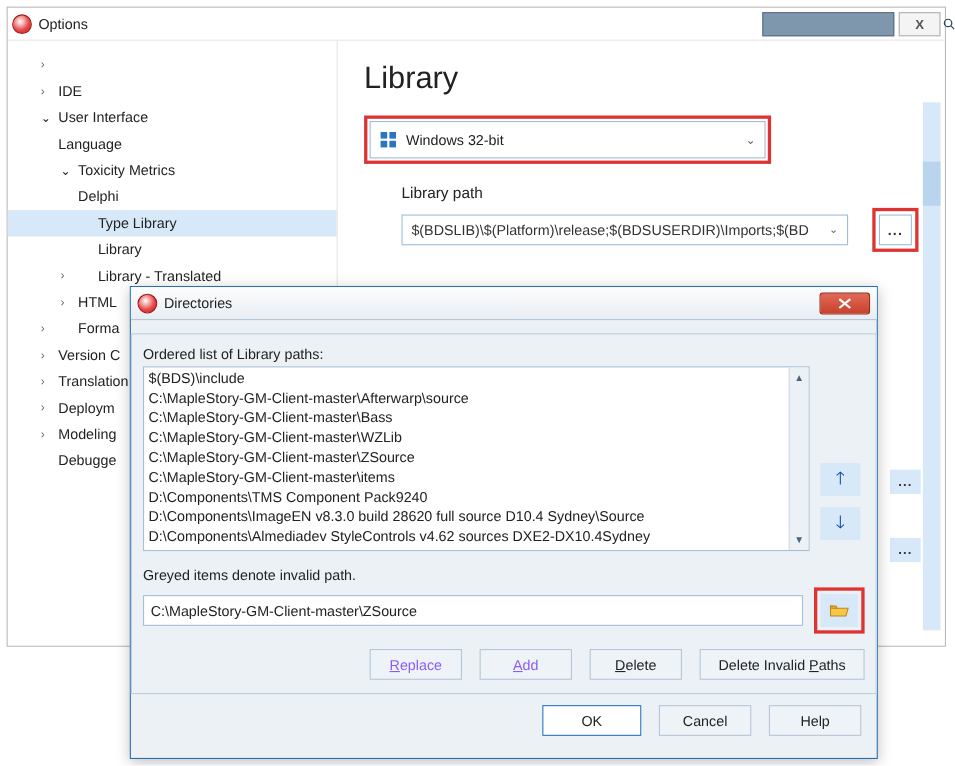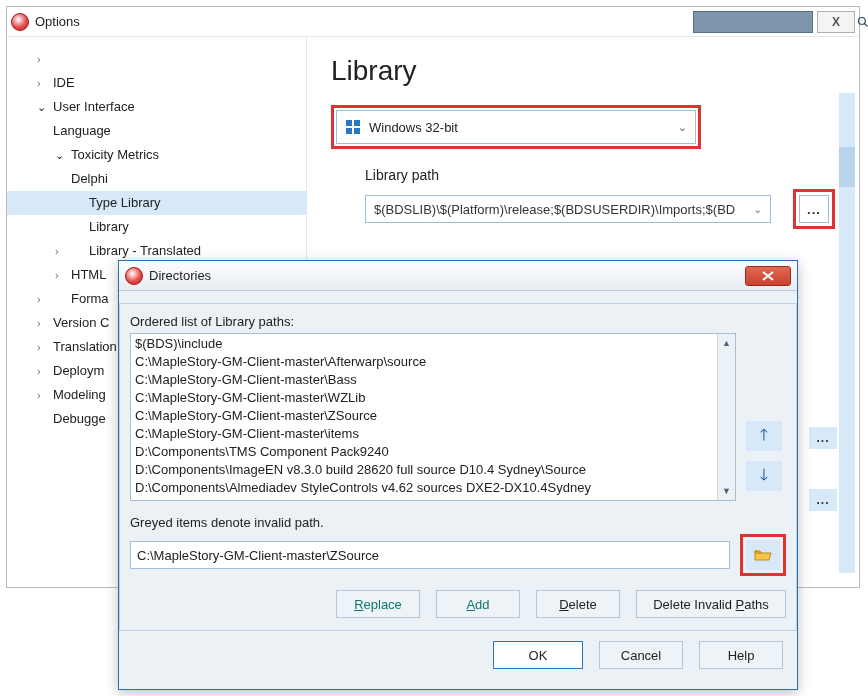--- a/index.html
+++ b/index.html
@@ -67,21 +67,21 @@
 .scroll-track { flex: 1; }
 .updown { width: 40px; display: flex; flex-direction: column; gap: 10px; margin-top: 78px; }
 .ud-btn { width: 36px; height: 30px; background: #d7e8f8; border: 1px solid #d7e8f8; display: flex; align-items: center; justify-content: center; color: #0b4ea2; font-size: 16px; }
 .note { margin-top: 14px; }
 .path-row { margin-top: 4px; display: flex; gap: 10px; align-items: center; }
 .path-input { flex: 1; height: 28px; border: 1px solid #a8bed3; background: #fff; padding: 0 6px; display: flex; align-items: center; }
 .browse-btn { width: 34px; height: 30px; background: #d7e8f8; display: flex; align-items: center; justify-content: center; }
 .browse-wrap { padding: 3px; }
 .action-row { margin-top: 14px; display: flex; gap: 16px; justify-content: flex-end; }
 .btn { min-width: 84px; height: 28px; background: #eef3f8; border: 1px solid #b6c6d6; display: flex; align-items: center; justify-content: center; padding: 0 10px; }
-.btn.disabled { color: #0f766e; }
+.btn.disabled { color: #8b5cf6; }
 .btn.primary { border: 1px solid #2a75c0; background: #fff; min-width: 90px; }
 .bottom-row { display: flex; gap: 16px; justify-content: flex-end; padding: 10px 14px 0 14px; }
 .u { text-decoration: underline; }
 
 
 .ghost-ell { position: absolute; right: 22px; width: 28px; height: 22px; background: #d7e8f8; display:flex; align-items:center; justify-content:center; color:#333; font-weight:bold; letter-spacing:1px; font-size:12px; }
 </style>
 </head>
 <body>
 

